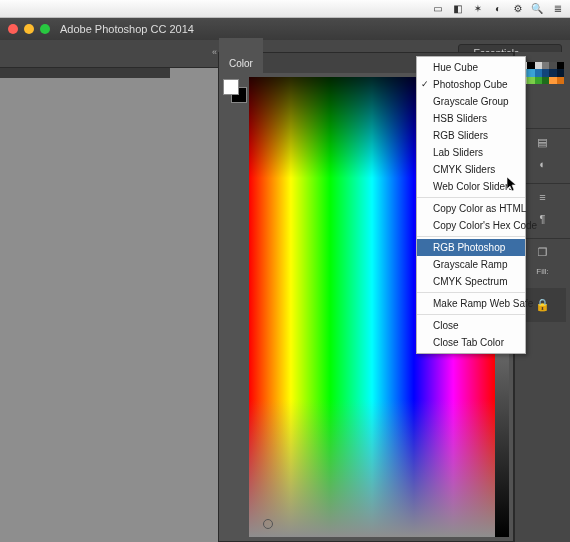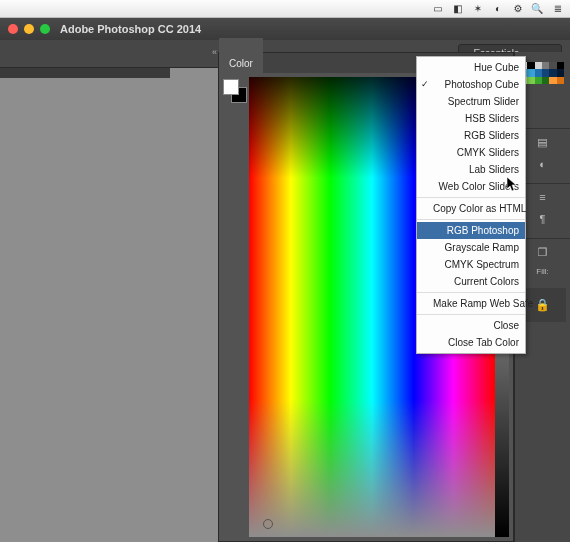--- a/index.html
+++ b/index.html
@@ -1,21 +1,21 @@
 <!DOCTYPE html>
 <html><head>
 <meta charset="utf-8">
 <style>
 * { margin: 0; padding: 0; box-sizing: border-box; font-family: "Lucida Grande", Arial, sans-serif; }
 body { background: #8e8e8e; width: 570px; height: 542px; overflow: hidden; position: relative; }
 
 .mac-menubar { height: 18px; background: linear-gradient(#fdfdfd,#e6e6e6); display: flex; justify-content: flex-end; align-items: center; padding: 0 6px; gap: 8px; border-bottom: 1px solid #bcbcbc; }
 .mac-menubar .mi { width: 12px; height: 12px; display: flex; align-items: center; justify-content: center; color: #333; font-size: 10px; }
 
-.app-titlebar { height: 22px; background: linear-gradient(#4a4a4a,#3a3a3a); display: flex; align-items: center; font-weight: bold; }
+.app-titlebar { height: 22px; background: linear-gradient(#4a4a4a,#3a3a3a); display: flex; align-items: center; }
 .traffic-lights { display: flex; gap: 6px; padding-left: 8px; }
 .tl { width: 10px; height: 10px; border-radius: 50%; }
 .tl.red { background: #ff5f57; }
 .tl.yel { background: #febc2e; }
 .tl.grn { background: #28c840; }
 .app-title { color: #ddd; font-size: 11px; margin-left: 10px; }
 
 .options-bar { height: 28px; background: #474747; border-bottom: 1px solid #2a2a2a; display: flex; justify-content: flex-end; align-items: center; padding-right: 8px; }
 .workspace-btn { background: #3a3a3a; color: #ccc; font-size: 10px; padding: 3px 14px; border-radius: 3px; border: 1px solid #2a2a2a; display: flex; align-items: center; gap: 22px; }
 .workspace-btn::after { content: ""; border-left: 3px solid transparent; border-right: 3px solid transparent; border-top: 4px solid #aaa; }
@@ -46,21 +46,21 @@
 .right-dock { position: absolute; top: 52px; right: 0; width: 56px; height: 490px; background: #474747; border-left: 1px solid #2a2a2a; }
 .swatches { position: absolute; top: 10px; right: 6px; width: 44px; display: grid; grid-template-columns: repeat(6, 1fr); gap: 0; }
 .swatches div { width: 100%; aspect-ratio: 1; }
 .dock-section { border-top: 1px solid #333; margin-top: 6px; padding: 6px 4px; display: flex; flex-direction: column; gap: 8px; align-items: center; }
 .dock-icon { width: 20px; height: 14px; display: flex; align-items: center; justify-content: center; color: #bbb; font-size: 11px; }
 .dock-label { color: #bbb; font-size: 8px; text-align: center; }
 .big-icon-row { background: #3d3d3d; width: 100%; height: 34px; display: flex; align-items: center; justify-content: center; margin-top: 4px; }
 .big-icon-row .sym { color: #9aa; font-size: 12px; }
 
 .context-menu { position: absolute; top: 56px; left: 416px; width: 110px; background: #fdfdfd; border: 1px solid #b5b5b5; box-shadow: 2px 2px 4px rgba(0,0,0,0.3); font-size: 10px; color: #222; z-index: 50; padding: 2px 0; }
-.context-menu .item { padding: 2px 6px 2px 16px; position: relative; white-space: nowrap; line-height: 13px; text-align: right; }
+.context-menu .item { padding: 2px 6px 2px 16px; position: relative; white-space: nowrap; line-height: 13px; }
 .context-menu .item.hl { background: #3b6ea5; color: #fff; }
 .context-menu .sep { height: 1px; background: #ddd; margin: 2px 0; }
 .context-menu .check::before { content: "✓"; position: absolute; left: 4px; font-size: 9px; }
 
 .cursor { position: absolute; top: 177px; left: 507px; z-index: 60; pointer-events: none; }
 .cursor svg { width: 12px; height: 16px; }
 
 .panel-close { position: absolute; top: 47px; left: 212px; color: #aaa; font-size: 9px; z-index: 5; }
 </style>
 </head>
@@ -149,33 +149,33 @@
     <div class="dock-label">Fill:</div>
     <div class="big-icon-row">
         <span class="sym">🔒</span>
       </div>
   </div>
 </div>
 
 <div class="context-menu" id="ctx-menu">
     <div class="item">Hue Cube</div>
     <div class="item check">Photoshop Cube</div>
-    <div class="item">Spectrum Slider</div>
+    <div class="item">Grayscale Group</div>
     <div class="item">HSB Sliders</div>
     <div class="item">RGB Sliders</div>
+    <div class="item">Lab Sliders</div>
     <div class="item">CMYK Sliders</div>
-    <div class="item">Lab Sliders</div>
     <div class="item">Web Color Sliders</div>
     <div class="sep"></div>
     <div class="item">Copy Color as HTML</div>
+    <div class="item">Copy Color's Hex Code</div>
     <div class="sep"></div>
     <div class="item hl">RGB Photoshop</div>
     <div class="item">Grayscale Ramp</div>
     <div class="item">CMYK Spectrum</div>
-    <div class="item">Current Colors</div>
     <div class="sep"></div>
     <div class="item">Make Ramp Web Safe</div>
     <div class="sep"></div>
     <div class="item">Close</div>
     <div class="item">Close Tab Color</div>
   </div>
 
 <div class="cursor">
   <svg viewBox="0 0 12 16">
       <path d="M0 0 L0 12 L3 9 L5 14 L7 13 L5 8 L9 8 Z" fill="#000" stroke="#fff" stroke-width="0.6"></path>

